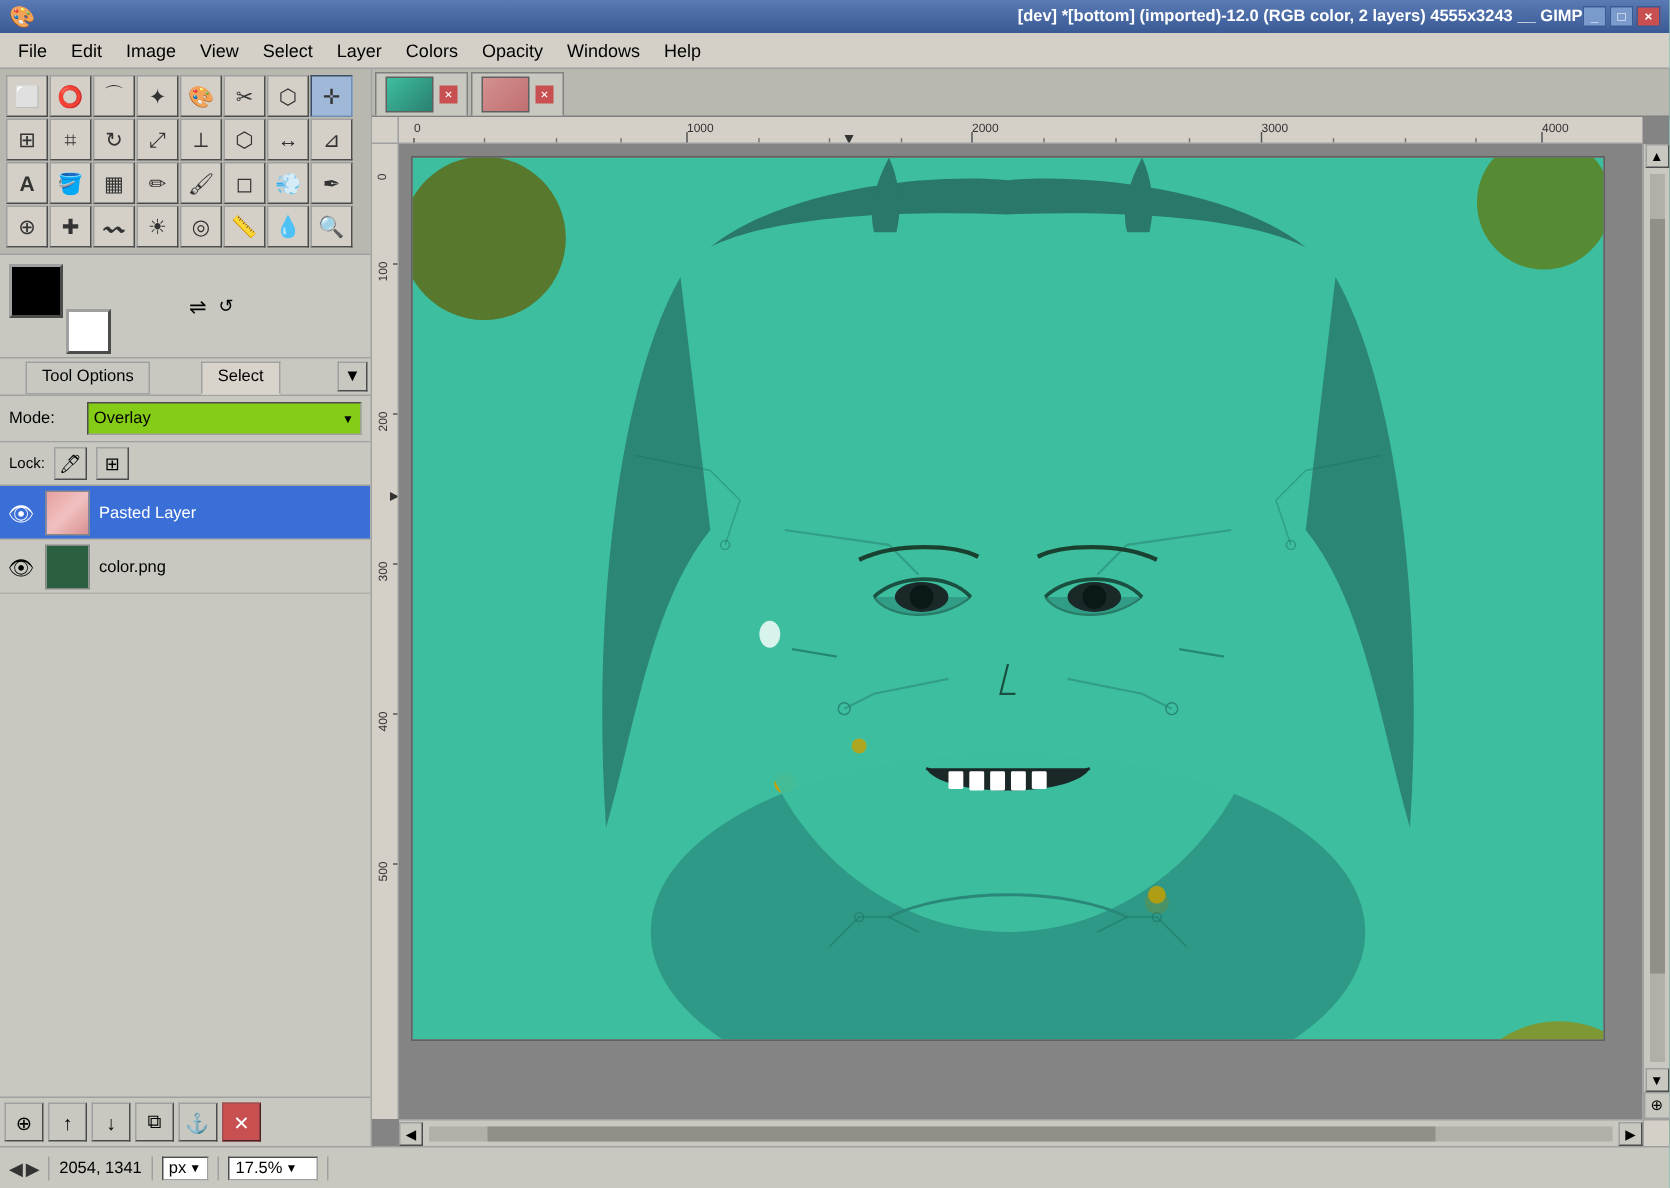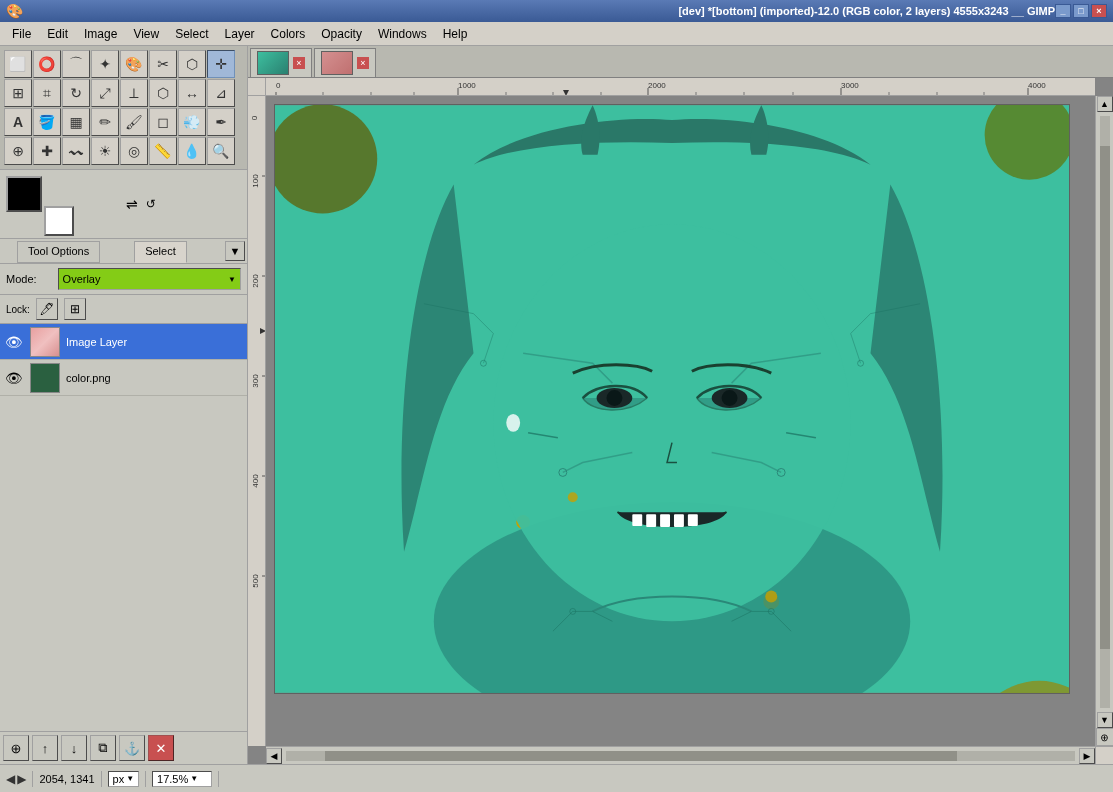--- a/index.html
+++ b/index.html
@@ -322,21 +322,21 @@
           <div class="lock-btn">⊞</div>
         </div>
 
         <div id="layer-list">
 
           <div class="layer-item selected">
             <div class="layer-eye">👁</div>
             <div class="layer-thumb">
               <div class="layer-thumb-img-pasted"></div>
             </div>
-            <span class="layer-name">Image Layer</span>
+            <span class="layer-name">Pasted Layer</span>
           </div>
 
           <div class="layer-item">
             <div class="layer-eye">👁</div>
             <div class="layer-thumb">
               <div class="layer-thumb-img-bottom"></div>
             </div>
             <span class="layer-name">color.png</span>
           </div>
         </div>

